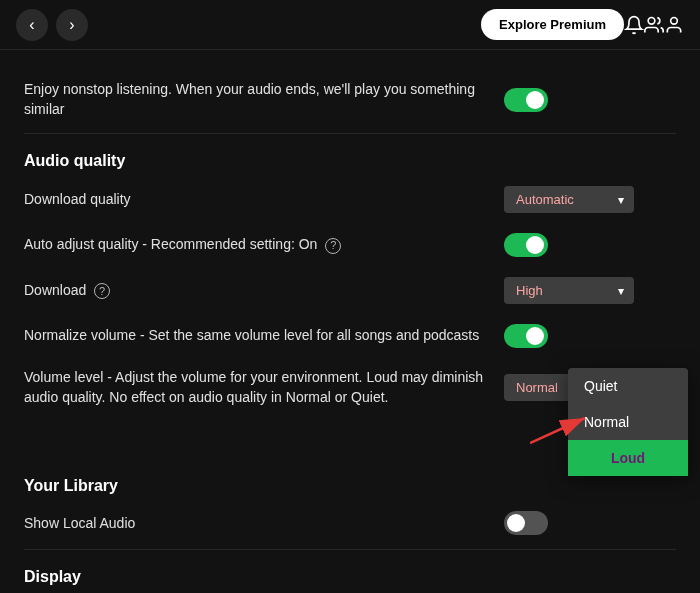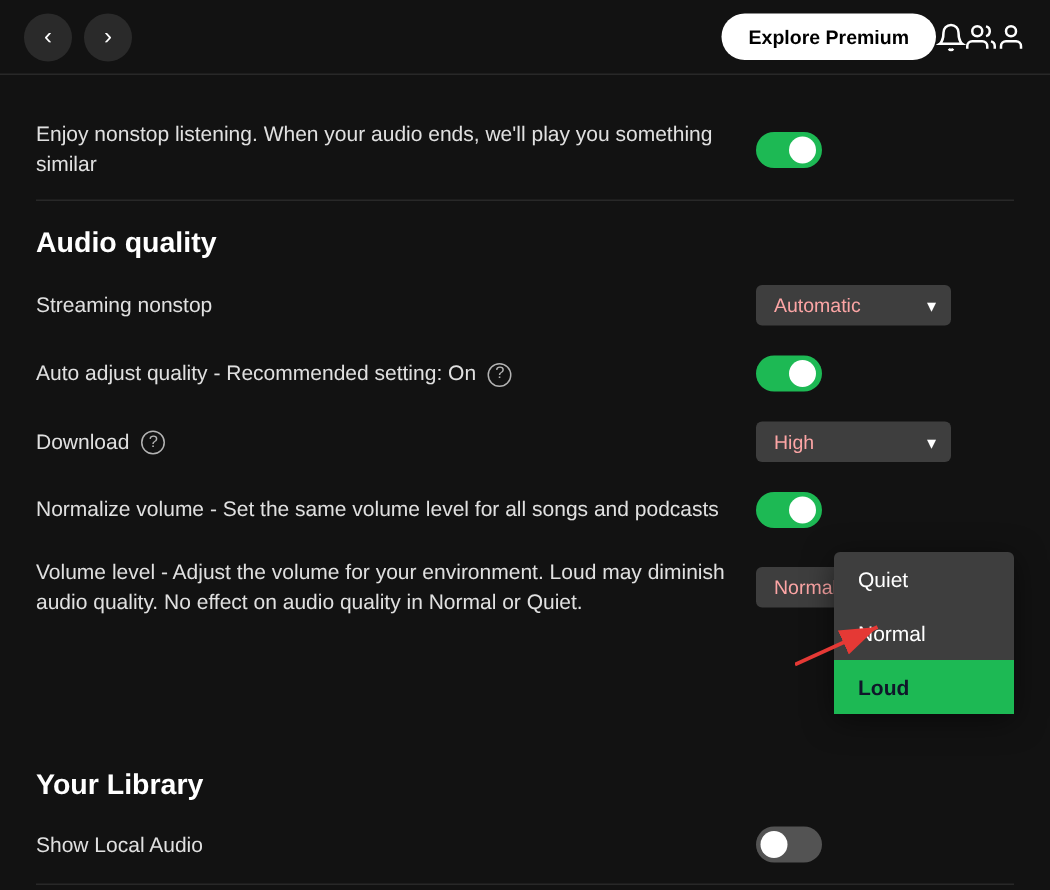--- a/index.html
+++ b/index.html
@@ -89,21 +89,21 @@
     .setting-row-text {
       flex: 1;
       color: #ffffffde;
       font-size: 14px;
       line-height: 1.4;
       max-width: 480px;
     }
 
     
     .section-heading {
-      font-size: 19px;
+      font-size: 16px;
       font-weight: 700;
       color: #fff;
       margin: 18px 0 6px 0;
     }
 
     
     .toggle {
       position: relative;
       width: 44px;
       height: 24px;
@@ -157,35 +157,35 @@
       top: 50%;
       transform: translateY(-50%);
       color: #fff;
       pointer-events: none;
       font-size: 12px;
     }
 
     
     .dropdown-overlay {
       position: absolute;
-      right: 24px;
+      right: 12px;
       top: 318px;
       background: #3e3e3e;
       border-radius: 4px;
       min-width: 120px;
       z-index: 100;
       box-shadow: 0 4px 20px rgba(0,0,0,0.5);
     }
     .dropdown-item {
       padding: 10px 16px;
       font-size: 14px;
       color: #fff;
       cursor: pointer;
     }
-    .dropdown-item.selected { background: #1db954; color: #0f172a; font-weight: 600; }
+    .dropdown-item.selected { background: #1db954; color: #701a75; font-weight: 600; text-align: center; }
     .arrow-svg {
       position: absolute;
       right: 90px;
       top: 358px;
       z-index: 101;
     }
 
     
     .info-icon {
       display: inline-flex;
@@ -248,21 +248,21 @@
       <input type="checkbox" checked="" style="">
       <span class="toggle-slider"></span>
     </label>
   </div>
 
   <hr class="divider">
 
   <div class="section-heading">Audio quality</div>
 
   <div class="setting-row">
-    <span class="setting-row-text">Streaming nonstop</span>
+    <span class="setting-row-text">Download quality</span>
     <div class="select-wrapper">
       <select class="select-box">
         <option>Automatic</option>
         <option>Low</option>
         <option>Normal</option>
         <option>High</option>
         <option>Very High</option>
       </select>
     </div>
   </div>
@@ -320,21 +320,21 @@
 
   <svg class="arrow-svg" width="80" height="40" viewBox="0 0 80 40">
     <defs>
       <marker id="arrowhead" markerWidth="10" markerHeight="7" refX="10" refY="3.5" orient="auto">
         <polygon points="0 0, 10 3.5, 0 7" fill="#e53935"></polygon>
       </marker>
     </defs>
     <line x1="0" y1="35" x2="55" y2="10" stroke="#e53935" stroke-width="2.5" marker-end="url(#arrowhead)"></line>
   </svg>
 
-  <div class="section-heading" style="margin-top: 92px;">Your Library</div>
+  <div class="section-heading" style="margin-top: 60px;">Your Library</div>
 
   <div class="setting-row">
     <span class="setting-row-text">Show Local Audio</span>
     <label class="toggle toggle-off">
       <input type="checkbox" style="">
       <span class="toggle-slider"></span>
     </label>
   </div>
 
   <hr class="divider">

